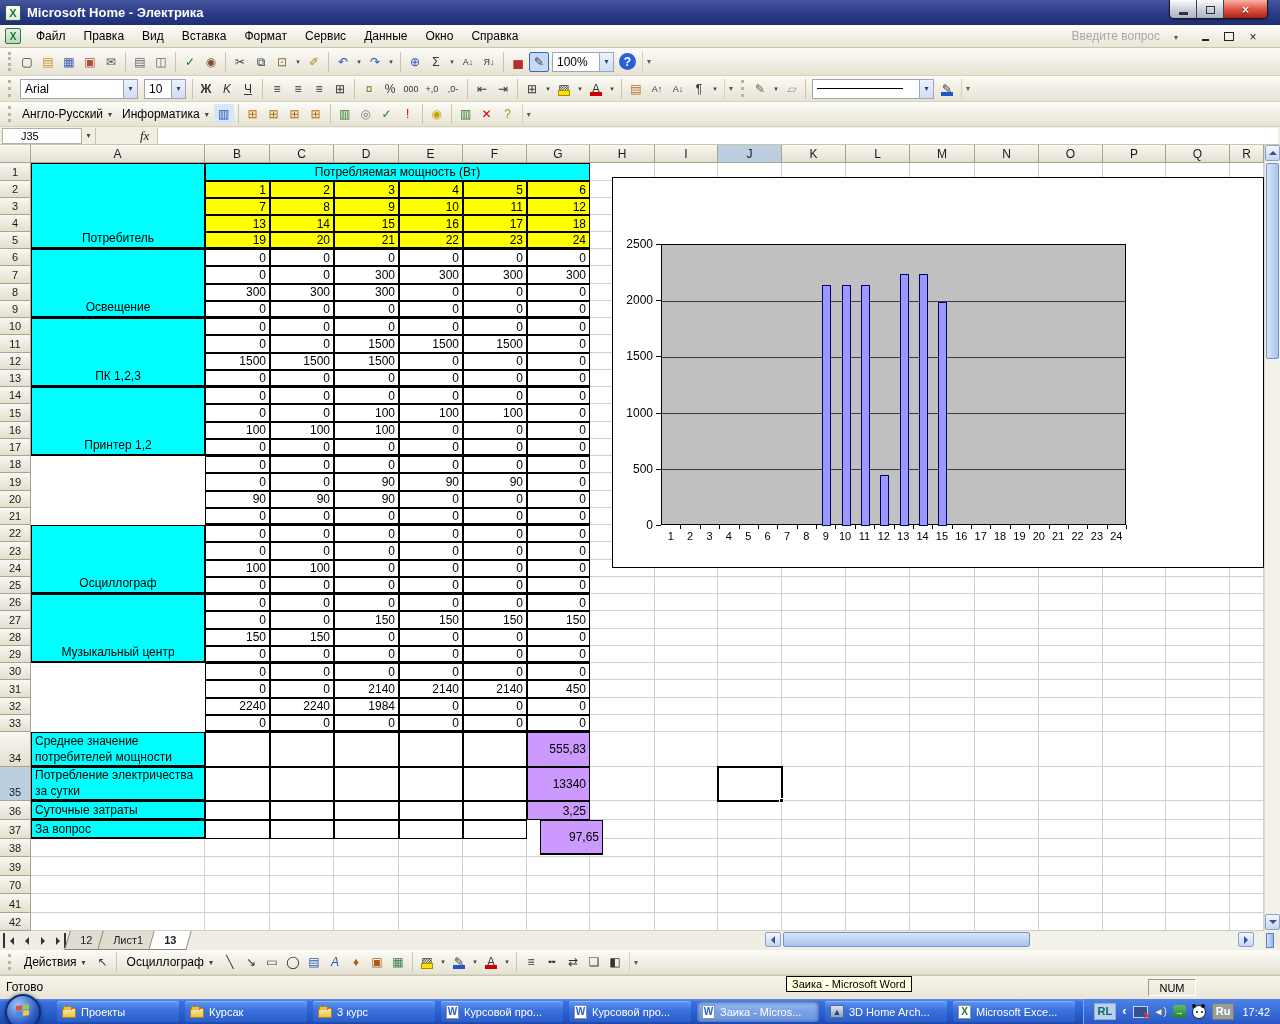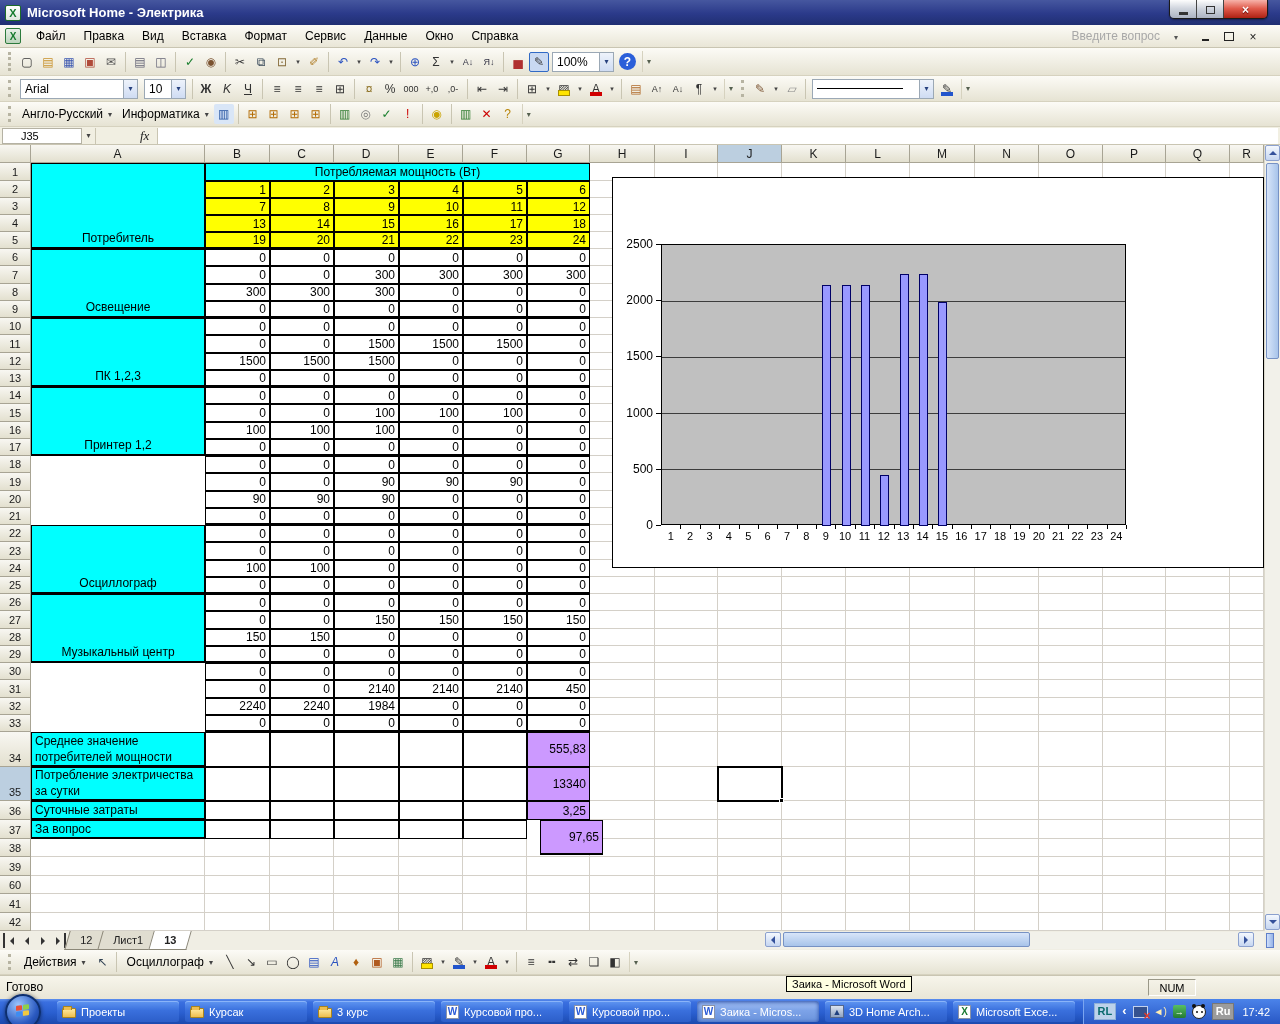--- a/index.html
+++ b/index.html
@@ -390,21 +390,21 @@
       <div class="rhead" style="left: 0px; top: 518px; width: 31px; height: 17.25px;">30</div>
       <div class="rhead" style="left: 0px; top: 535.25px; width: 31px; height: 17.25px;">31</div>
       <div class="rhead" style="left: 0px; top: 552.5px; width: 31px; height: 17.25px;">32</div>
       <div class="rhead" style="left: 0px; top: 569.75px; width: 31px; height: 17.25px;">33</div>
       <div class="rhead" style="left: 0px; top: 587px; width: 31px; height: 34.5px;">34</div>
       <div class="rhead sel" style="left: 0px; top: 621.5px; width: 31px; height: 34.5px;">35</div>
       <div class="rhead" style="left: 0px; top: 656px; width: 31px; height: 19px;">36</div>
       <div class="rhead" style="left: 0px; top: 675px; width: 31px; height: 18.5px;">37</div>
       <div class="rhead" style="left: 0px; top: 693.5px; width: 31px; height: 18.6px;">38</div>
       <div class="rhead" style="left: 0px; top: 712.1px; width: 31px; height: 18.6px;">39</div>
-      <div class="rhead" style="left: 0px; top: 730.7px; width: 31px; height: 18.6px;">60</div>
+      <div class="rhead" style="left: 0px; top: 730.7px; width: 31px; height: 18.6px;">70</div>
       <div class="rhead" style="left: 0px; top: 749.3px; width: 31px; height: 18.6px;">41</div>
       <div class="rhead" style="left: 0px; top: 767.9px; width: 31px; height: 18.6px;">42</div>
       <div class="gc" style="left: 590px; top: 18px; width: 65px; height: 18px;"></div>
       <div class="gc" style="left: 590px; top: 36px; width: 65px; height: 17px;"></div>
       <div class="gc" style="left: 590px; top: 53px; width: 65px; height: 17px;"></div>
       <div class="gc" style="left: 590px; top: 70px; width: 65px; height: 17px;"></div>
       <div class="gc" style="left: 590px; top: 87px; width: 65px; height: 17px;"></div>
       <div class="gc" style="left: 590px; top: 104px; width: 65px; height: 17.25px;"></div>
       <div class="gc" style="left: 590px; top: 121.25px; width: 65px; height: 17.25px;"></div>
       <div class="gc" style="left: 590px; top: 138.5px; width: 65px; height: 17.25px;"></div>

